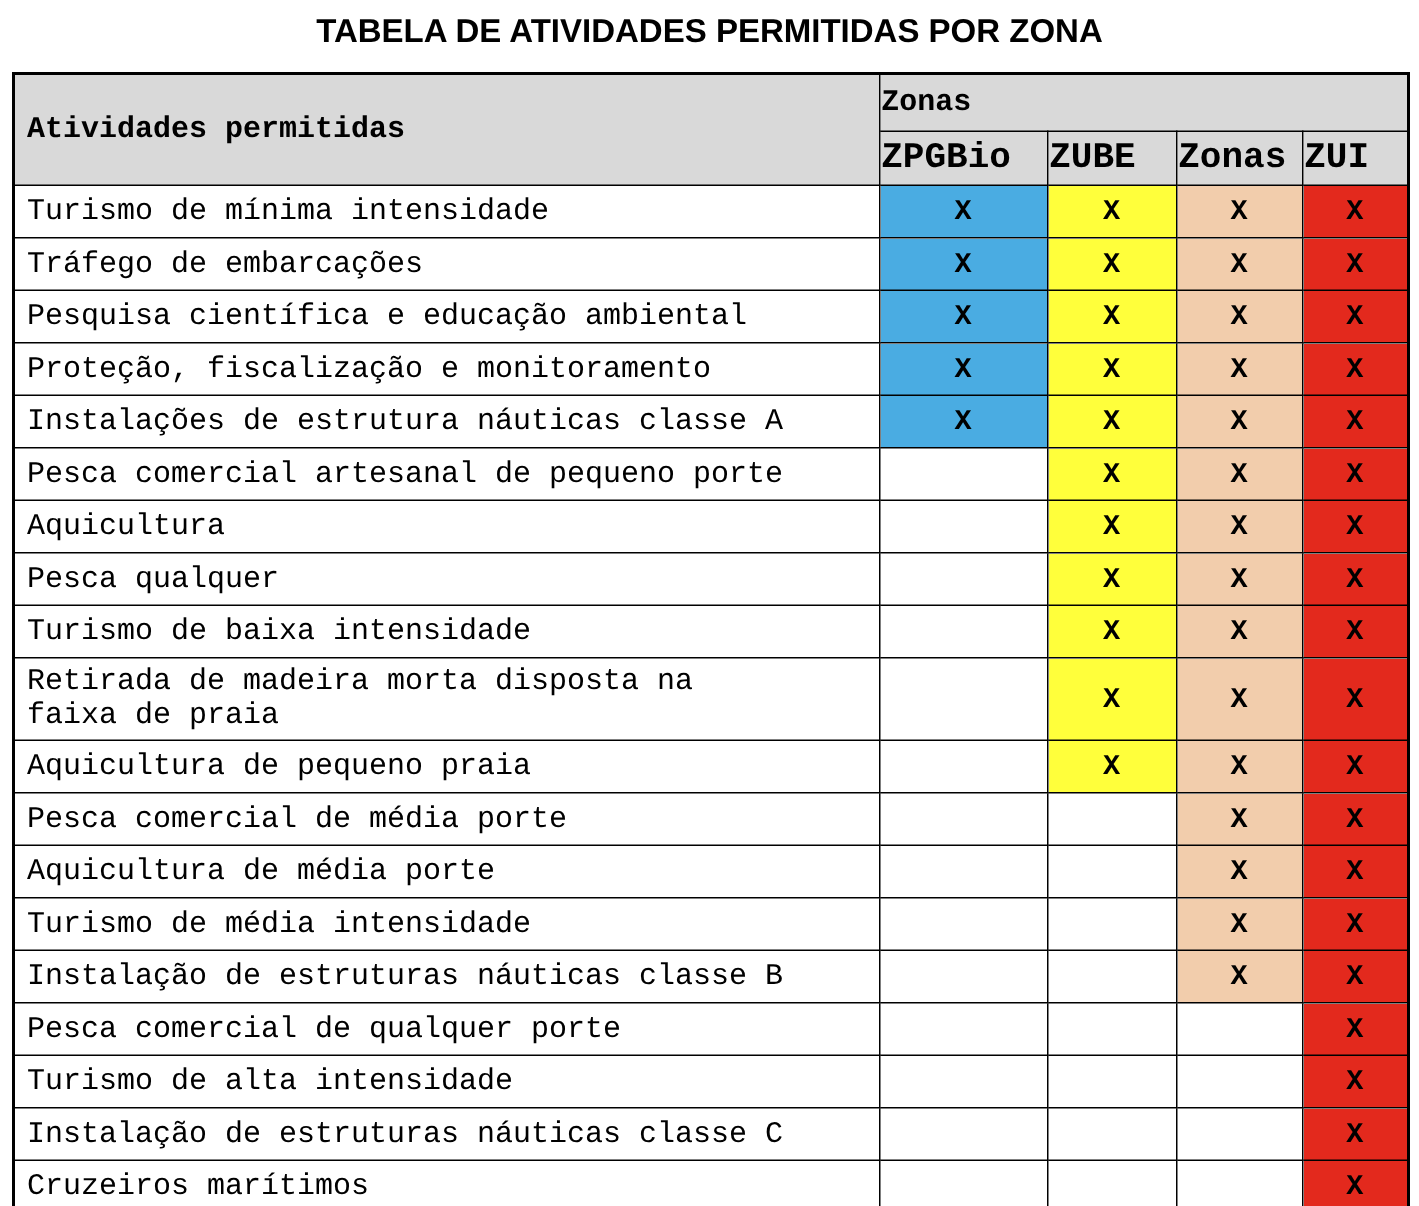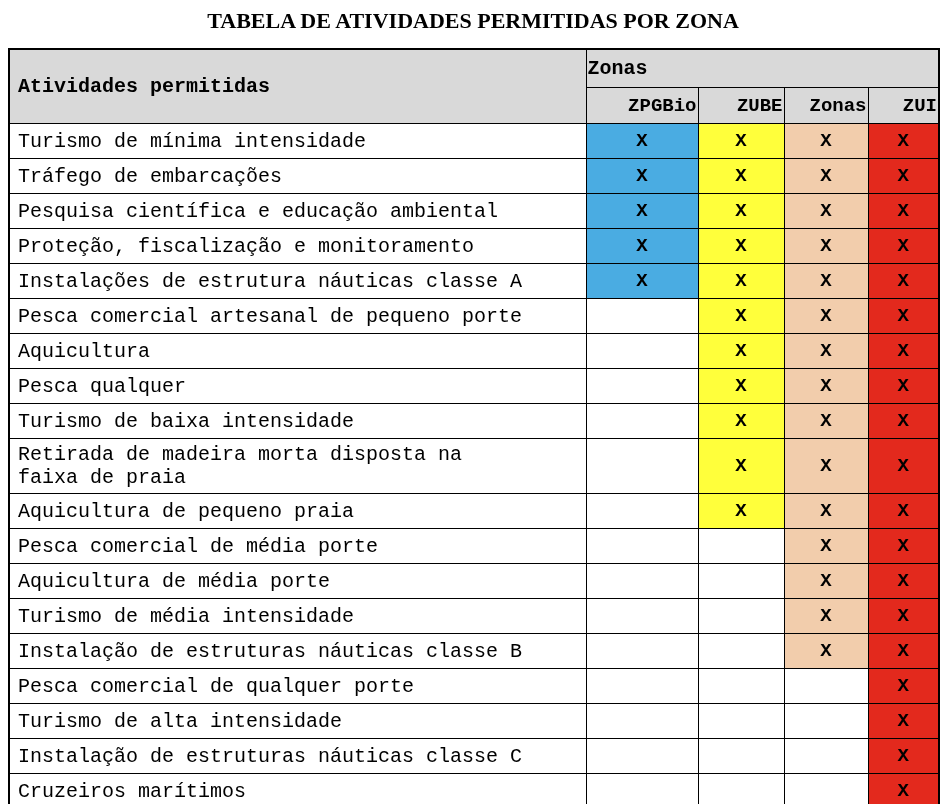--- a/index.html
+++ b/index.html
@@ -14,21 +14,21 @@
     width: 946px;
     height: 804px;
     overflow: hidden;
   }
   .title {
     margin: 8px 0 0 0;
     font-size: 22px;
     font-weight: bold;
     text-align: center;
     letter-spacing: 0px;
-    font-family: Liberation Serif, serif;
+    font-family: Liberation Sans, sans-serif;
   }
   table.zones-table {
     border-collapse: collapse;
     table-layout: fixed;
     width: 930px;
     margin: 14px 0 0 8px;
     border: 2px solid #000000;
   }
   .zones-table th, .zones-table td {
     border: 1px solid #000000;
@@ -42,23 +42,23 @@
     text-align: left;
     padding: 4px 8px;
     font-size: 20px;
   }
   th.zones-header {
     font-size: 20px;
     height: 35px;
     text-align: left;
   }
   th.zone-name {
-    font-size: 19px;
+    font-size: 24px;
     height: 33px;
-    text-align: right;
+    text-align: left;
   }
   td.activity {
     font-size: 20px;
     padding: 4px 8px;
     height: 26px;
     line-height: 23px;
     white-space: pre-line;
     text-align: left;
     vertical-align: middle;
   }

